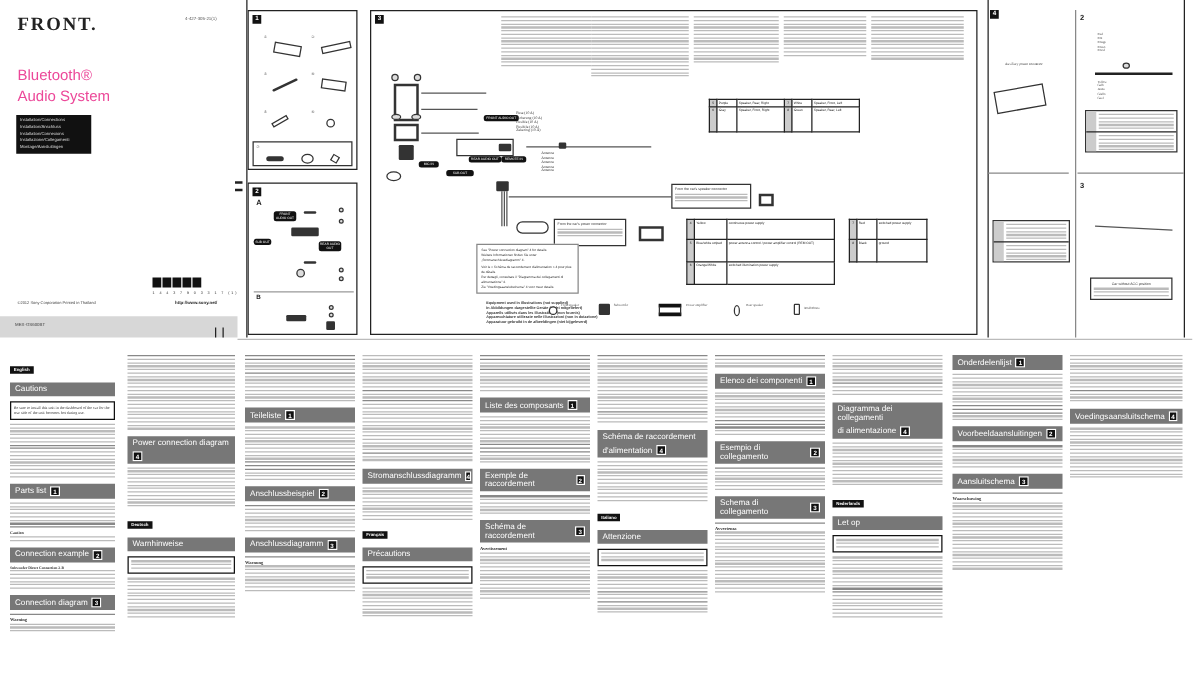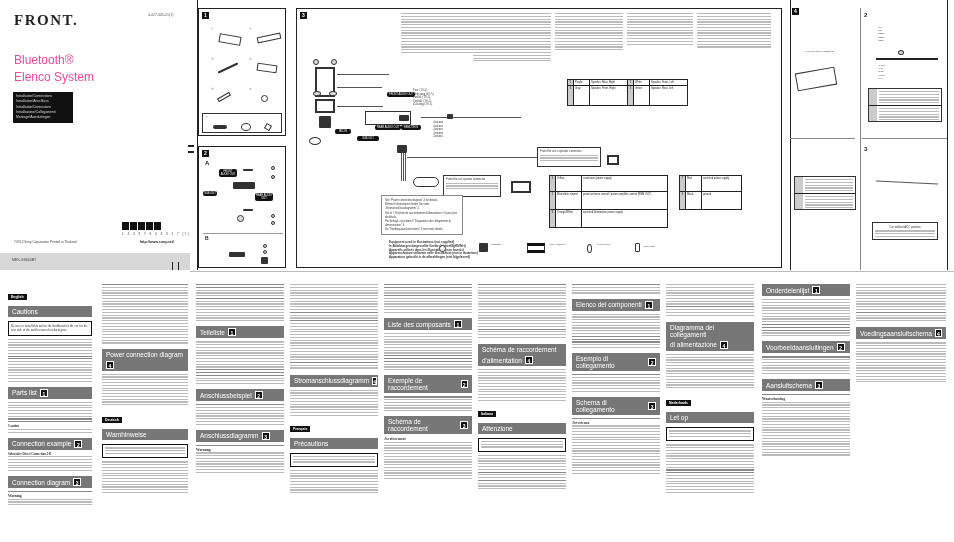--- a/index.html
+++ b/index.html
@@ -50,21 +50,21 @@
   table.wt td { border: 1px solid #222; padding: 1px; vertical-align: top; }
   table.wt td.num { background: #ccc; width: 6px; text-align: center; }
 </style>
 </head>
 <body>
 
 <div class="abs sony">FRONT.</div>
 <div class="abs docno">4-427-305-21(1)</div>
 <div class="abs title">
   <div>Bluetooth®</div>
-  <div>Elenco System</div>
+  <div>Audio System</div>
 </div>
 <div class="abs langbox">
   <div>Installation/Connections</div>
   <div>Installation/Anschluss</div>
   <div>Installation/Connexions</div>
   <div>Installazione/Collegamenti</div>
   <div>Montage/Aansluitingen</div>
 </div>
 <div class="abs barcode">
   <span></span>

